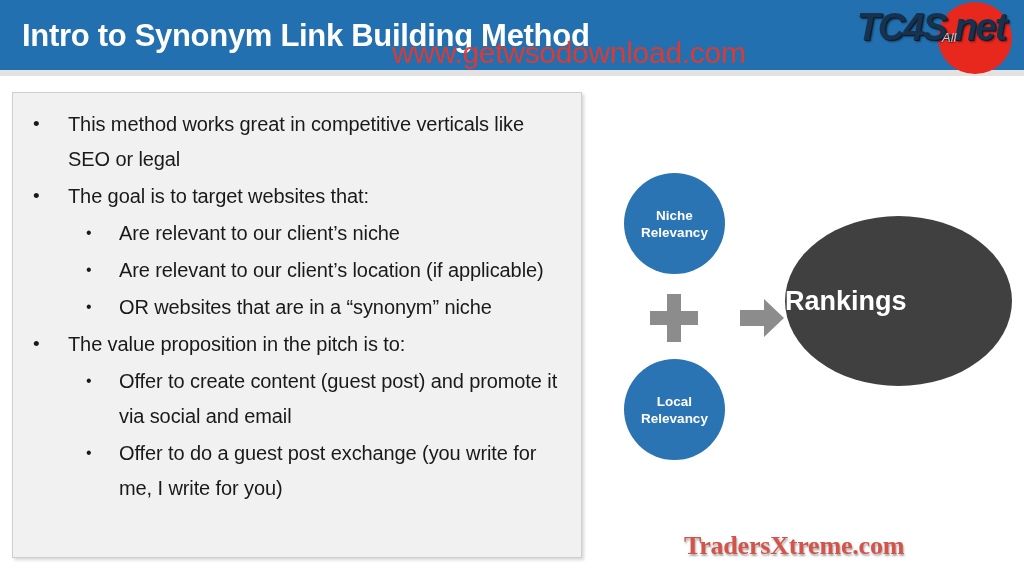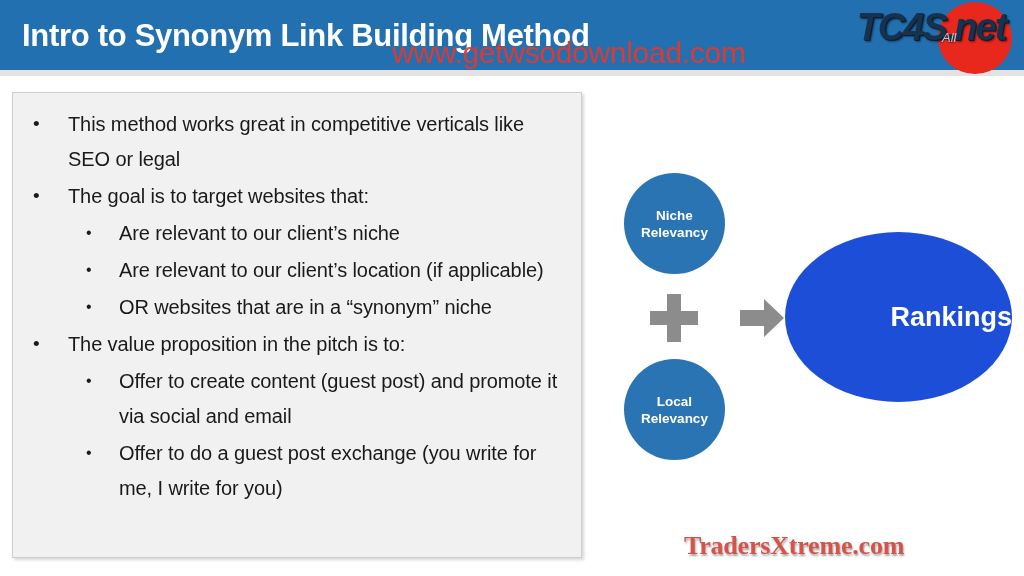--- a/index.html
+++ b/index.html
@@ -195,28 +195,28 @@
     font-size: 13.5px;
     line-height: 17px;
     font-family: "Liberation Sans", sans-serif;
   }
   #circle-niche { left: 624px; top: 173px; width: 101px; height: 101px; }
   #circle-local { left: 624px; top: 359px; width: 101px; height: 101px; }
 
   #circle-rankings {
     position: absolute;
     left: 785px;
-    top: 232px;
+    top: 216px;
     width: 227px;
     height: 170px;
-    background: #1d4ed8;
+    background: #404040;
     border-radius: 50%;
     display: flex;
     align-items: center;
-    justify-content: flex-end;
+    justify-content: flex-start;
     color: #ffffff;
     font-weight: bold;
     font-size: 27px;
     font-family: "Liberation Sans", sans-serif;
   }
 
   #plus-icon {
     position: absolute;
     left: 650px;
     top: 294px;

